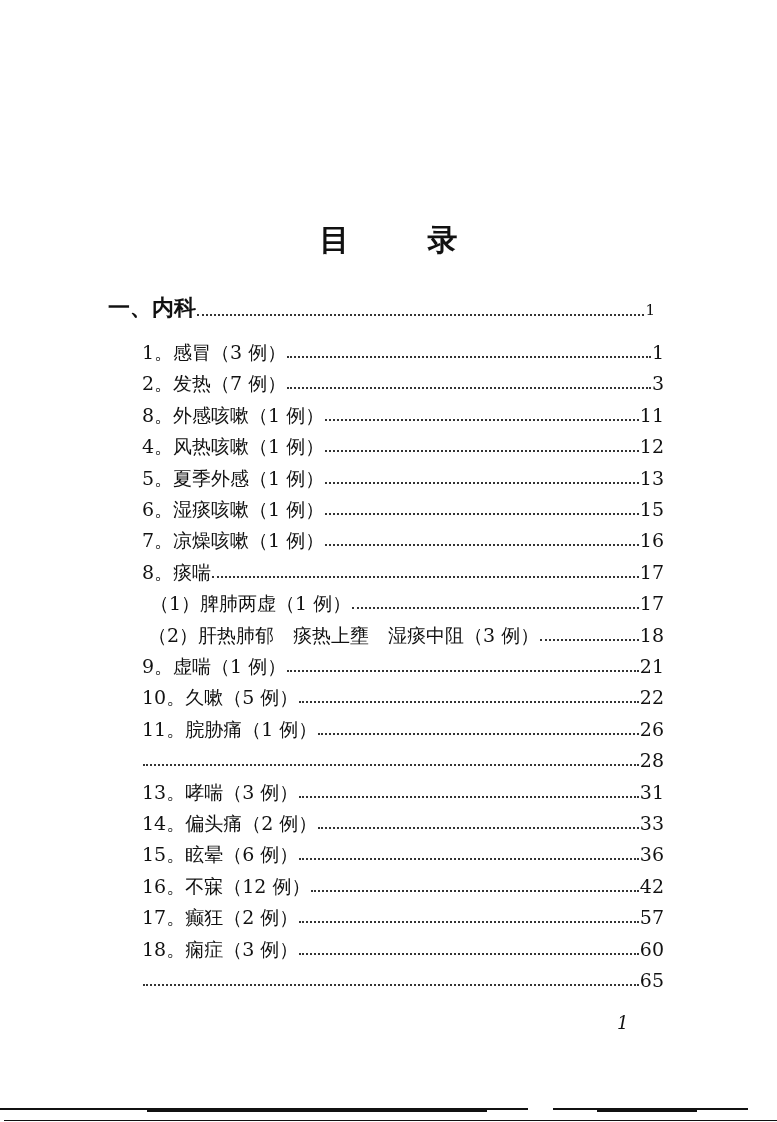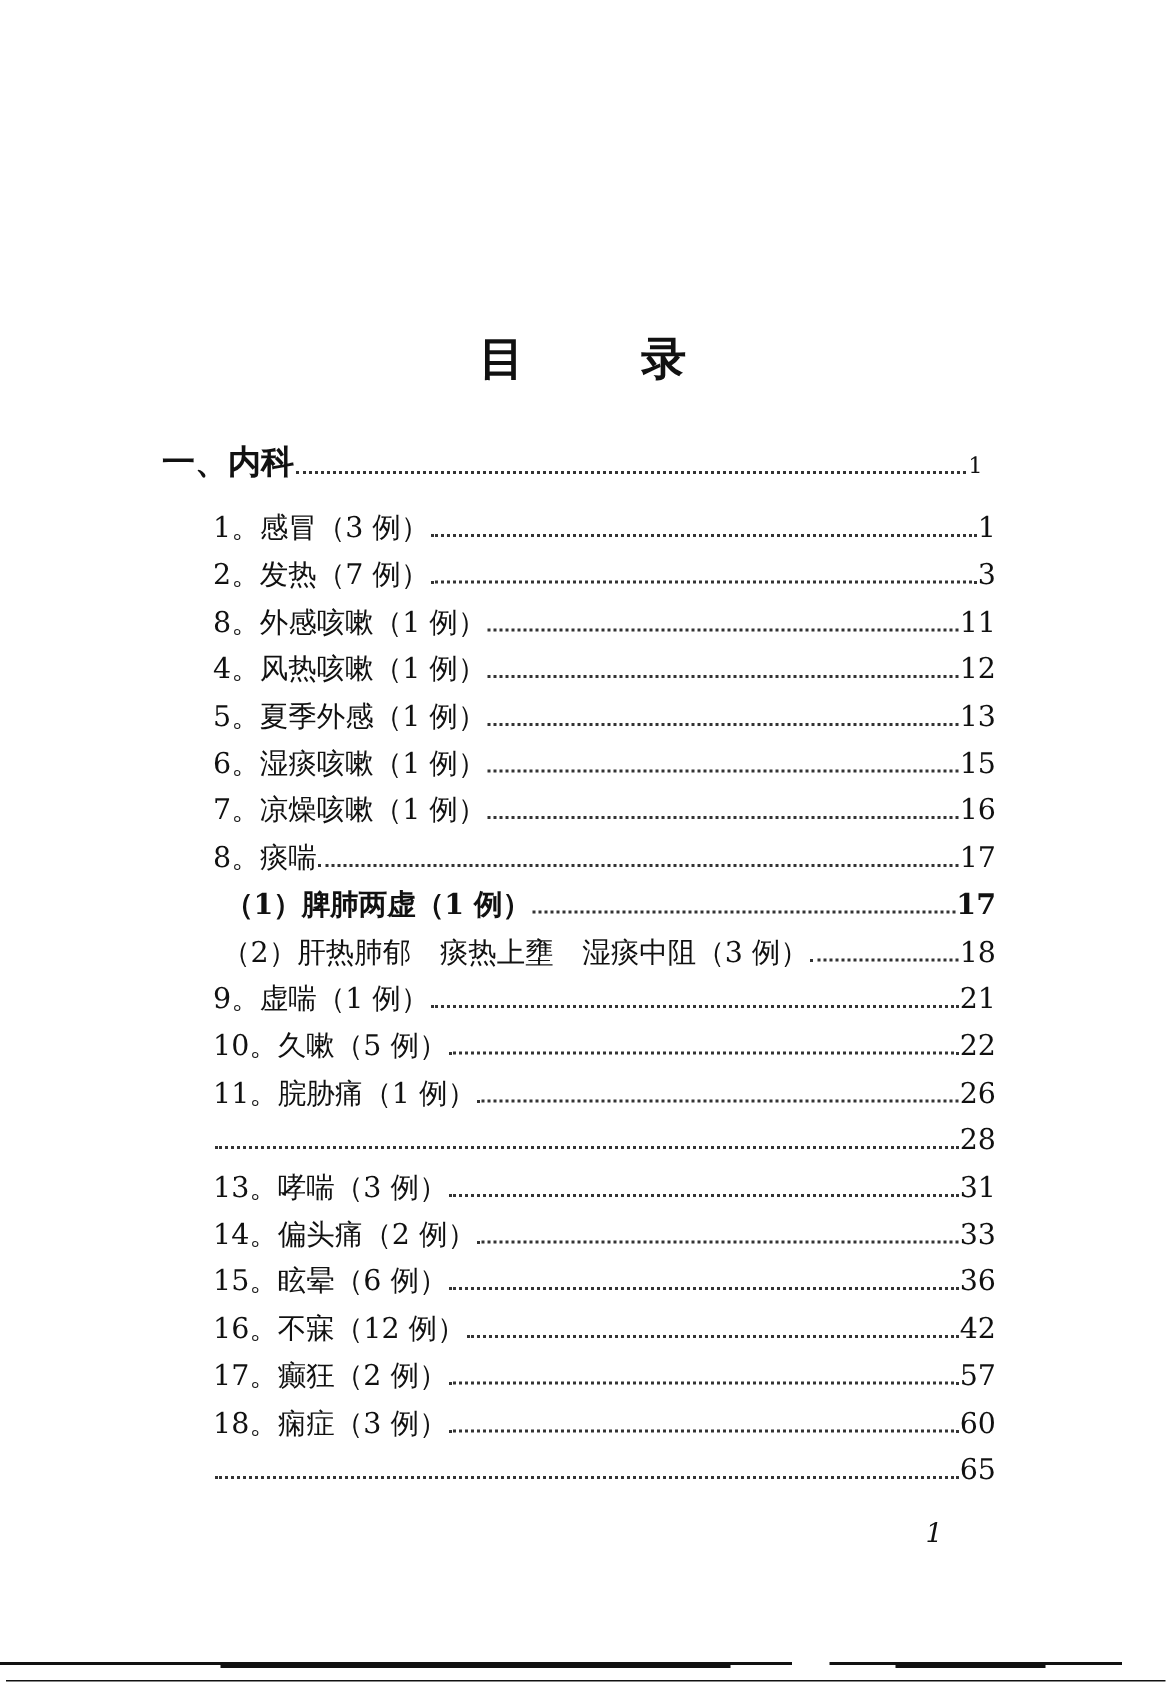--- a/index.html
+++ b/index.html
@@ -26,21 +26,21 @@
     transform: translateY(5px);
   }
   .row .page { flex: 0 0 auto; text-align: right; }
   .section {
     left: 108px; width: 547px; top: 293px; height: 34px;
     font-family: "DejaVu Sans", "Liberation Sans", sans-serif;
     font-weight: bold; font-size: 22px;
   }
   .section .page { font-family: "DejaVu Serif", serif; font-weight: normal; font-size: 15px; }
   .item { font-size: 19px; height: 24px; line-height: 24px; left: 130px; width: 522px; margin-left: 12px; }
-  .item.sub { left: 138px; width: 514px; font-weight: bold; }
+  .item.sub { left: 138px; width: 514px; }
   .item.sub2 { left: 136px; width: 516px; }
   .folio {
     position: absolute; left: 617px; top: 1012px;
     font-family: "DejaVu Serif", "Liberation Serif", serif; font-style: italic; font-size: 18px;
   }
   .rule { position: absolute; background: #111; }
 </style>
 </head>
 <body>
 

